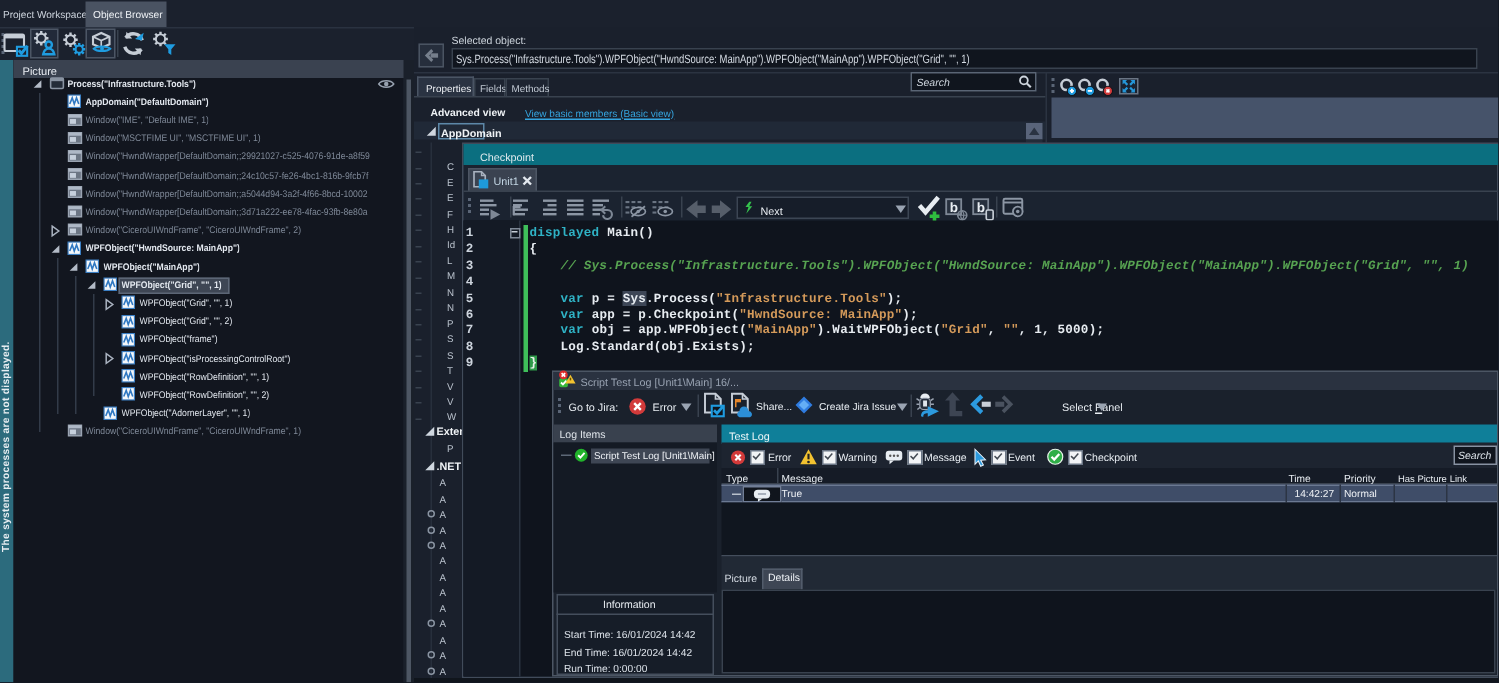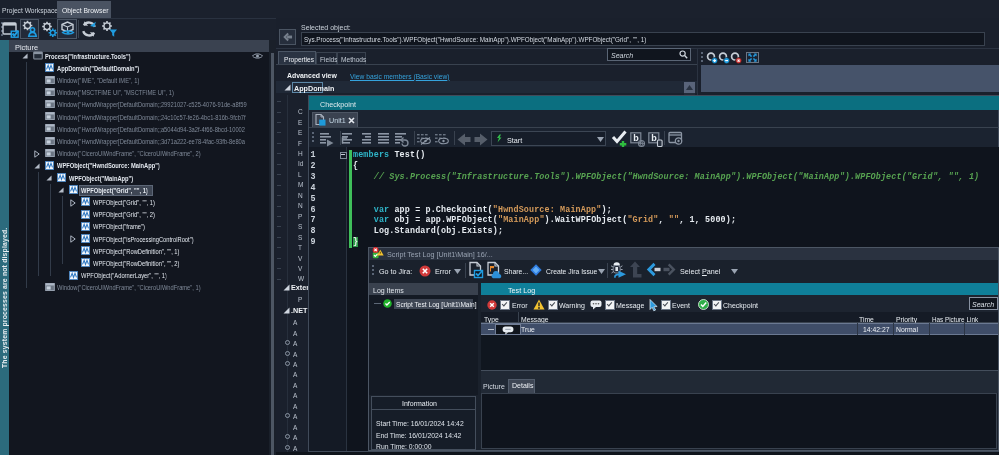--- a/index.html
+++ b/index.html
@@ -420,21 +420,21 @@
 <svg style="left:457px;top:133px" width="14" height="13" viewBox="0 0 14 13">
       <path d="M8 0.5 L0.5 6.5 L8 12.5 V9 H13.5 V4 H8 Z" fill="#565e6a"></path>
     </svg>
 <svg style="left:474px;top:133px" width="14" height="13" viewBox="0 0 14 13">
       <path d="M6 0.5 L13.5 6.5 L6 12.5 V9 H0.5 V4 H6 Z" fill="#565e6a"></path>
     </svg>
 <div class="a" style="left:491px;top:131px;width:115px;height:15px;background:#161d29;border:1px solid #3c4654;box-sizing:border-box"></div>
 <svg style="left:495px;top:134px" width="8" height="9" viewBox="0 0 8 9">
       <path d="M4.5 0.5 L2 4 H4 L2.5 8.5 L6.5 3.5 H4.5 L6 0.5 Z" fill="#35c24d"></path>
     </svg>
-<div class="t" style="left:507px;top:135.5px;font-size:7.2px;color:#e8edf2">Start</div>
+<div class="t" style="left:507px;top:135.5px;font-size:7.2px;color:#e8edf2">Next</div>
 <svg style="left:597px;top:137px" width="7" height="5" viewBox="0 0 7 5">
       <path d="M0 0 H7 L3.5 5 Z" fill="#9aa4b2"></path>
     </svg>
 <svg style="left:611px;top:130px" width="16" height="17" viewBox="0 0 16 17">
       <path d="M2 7 L6 11.5 L14.5 1.5" stroke="#e8edf2" stroke-width="3" fill="none"></path>
       <path d="M12 11 v6.5 M8.8 14.2 h6.5" stroke="#2fbe3f" stroke-width="2.4"></path>
     </svg>
 <svg style="left:630px;top:132px" width="15" height="15" viewBox="0 0 15 15">
       <rect x="0.8" y="0.8" width="10" height="10" fill="#27303e" stroke="#7e8896" stroke-width="1.2"></rect>
       <text x="3.2" y="9.2" font-family="Liberation Sans" font-size="9" font-weight="bold" fill="#e8edf2">b</text>
@@ -461,23 +461,24 @@
 <div class="t mono" style="left:310.5px;top:172.0px;color:#cdd4dd">3</div>
 <div class="t mono" style="left:310.5px;top:182.9px;color:#cdd4dd">4</div>
 <div class="t mono" style="left:310.5px;top:193.7px;color:#cdd4dd">5</div>
 <div class="t mono" style="left:310.5px;top:204.6px;color:#cdd4dd">6</div>
 <div class="t mono" style="left:310.5px;top:215.4px;color:#cdd4dd">7</div>
 <div class="t mono" style="left:310.5px;top:226.2px;color:#cdd4dd">8</div>
 <div class="t mono" style="left:310.5px;top:237.1px;color:#cdd4dd">9</div>
 <div class="a" style="left:339.5px;top:151.5px;width:7px;height:7px;border:1px solid #7e8896;box-sizing:border-box;background:#141a25"></div>
 <div class="a" style="left:341px;top:154.3px;width:4px;height:1px;background:#c6cdd6"></div>
 <div class="a" style="left:349px;top:149.5px;width:2.5px;height:98px;background:#3fbf5a"></div>
-<div class="t mono" style="left:353px;top:150.3px"><span style="color:#2fb3c6">members</span> <span style="color:#e7ecf1">Test()</span></div>
+<div class="t mono" style="left:353px;top:150.3px"><span style="color:#2fb3c6">displayed</span> <span style="color:#e7ecf1">Main()</span></div>
 <div class="t mono" style="left:353px;top:161.2px"><span style="color:#e7ecf1">{</span></div>
 <div class="t mono" style="left:353px;top:172.0px"><span style="color:#57a351;font-style:italic">    // Sys.Process("Infrastructure.Tools").WPFObject("HwndSource: MainApp").WPFObject("MainApp").WPFObject("Grid", "", 1)</span></div>
+<div class="t mono" style="left:353px;top:193.7px">    <span style="color:#2fb3c6">var</span> <span style="color:#e7ecf1">p = </span><span style="background:#3d4656;color:#e7ecf1">Sys</span><span style="color:#e7ecf1">.Process(</span><span style="color:#d49a5a">"Infrastructure.Tools"</span><span style="color:#e7ecf1">);</span></div>
 <div class="t mono" style="left:353px;top:204.6px">    <span style="color:#2fb3c6">var</span> <span style="color:#e7ecf1">app = p.Checkpoint(</span><span style="color:#d49a5a">"HwndSource: MainApp"</span><span style="color:#e7ecf1">);</span></div>
 <div class="t mono" style="left:353px;top:215.4px">    <span style="color:#2fb3c6">var</span> <span style="color:#e7ecf1">obj = app.WPFObject(</span><span style="color:#d49a5a">"MainApp"</span><span style="color:#e7ecf1">).WaitWPFObject(</span><span style="color:#d49a5a">"Grid"</span><span style="color:#e7ecf1">, </span><span style="color:#d49a5a">""</span><span style="color:#e7ecf1">, 1, 5000);</span></div>
 <div class="t mono" style="left:353px;top:226.2px">    <span style="color:#e7ecf1">Log</span><span style="color:#e7ecf1">.Standard(obj.Exists);</span></div>
 <div class="t mono" style="left:353px;top:237.1px"><span style="background:#2e9949;color:#eaf2ec">}</span></div>
 <div class="a" style="left:368px;top:247px;width:631px;height:204px;background:#1a212c;border:1px solid #4c5664;box-sizing:border-box"></div>
 <div class="a" style="left:369px;top:248px;width:629px;height:12px;background:#2a3240"></div>
 <svg style="left:372px;top:247px" width="12" height="12" viewBox="0 0 12 12">
 <rect x="0.8" y="5.2" width="5.8" height="6" rx="1.2" fill="#35b53a"></rect>
 <path d="M2 8 L3.3 9.3 L5.6 6.8" stroke="#fff" stroke-width="1.2" fill="none"></path>
 <circle cx="3.6" cy="2.9" r="2.9" fill="#e02d2d"></circle>
@@ -533,42 +534,42 @@
       <path d="M5 0.5 L10 6 H7.2 V13 H11.5 V16.5 H3 V6 H0 Z" fill="#3d4553"></path>
     </svg>
 <svg style="left:646px;top:262px" width="15" height="15" viewBox="0 0 15 15">
       <path d="M7.5 0.8 L0.8 7.5 L7.5 14.2 L9.5 12 L5 7.5 L9.5 3 Z" fill="#2c9ade"></path>
       <rect x="8.5" y="5.8" width="6" height="3.4" fill="#c9cfd8"></rect>
     </svg>
 <svg style="left:663px;top:262px" width="14" height="15" viewBox="0 0 14 15">
       <path d="M6.5 1.5 L12.5 7.5 L6.5 13.5 L4.8 11.7 L9 7.5 L4.8 3.3 Z" fill="#4a525f"></path>
       <rect x="0.5" y="5.8" width="6" height="3.4" fill="#4a525f"></rect>
     </svg>
-<div class="t" style="left:680px;top:266.5px;font-size:7.2px;color:#e8edf2">Select <u>P</u>anel</div>
+<div class="t" style="left:708px;top:266.5px;font-size:7.2px;color:#e8edf2">Select <u>P</u>anel</div>
 <svg style="left:731px;top:269px" width="7" height="5" viewBox="0 0 7 5">
       <path d="M0 0 H7 L3.5 5 Z" fill="#9aa4b2"></path>
     </svg>
 <div class="a" style="left:369px;top:283px;width:109px;height:12px;background:#39414e"></div>
 <div class="t" style="left:373px;top:285.5px;font-size:7px;color:#dfe4ea">Log Items</div>
 <div class="a" style="left:369px;top:295px;width:109px;height:100px;background:#141a24"></div>
 <div class="a" style="left:393.5px;top:298.5px;width:79px;height:10.5px;background:#3e4654"></div>
 <div class="a" style="left:374px;top:303px;width:7px;height:1px;background:#5c6776"></div>
 <svg style="left:383px;top:299px" width="9" height="9" viewBox="0 0 11 11">
       <circle cx="5.5" cy="5.5" r="5.2" fill="#21b32b"></circle>
       <path d="M3 5.5 L4.8 7.4 L8.2 3.6" stroke="#fff" stroke-width="1.6" fill="none"></path>
     </svg>
 <div class="t" style="left:396px;top:300px;font-size:6.6px;color:#eef1f5">Script Test Log [Unit1\Main]</div>
 <div class="a" style="left:371px;top:396px;width:105px;height:54px;background:#161d28;border:1px solid #444e5c;box-sizing:border-box"></div>
 <div class="a" style="left:371px;top:396px;width:105px;height:14px;border-bottom:1px solid #444e5c;box-sizing:border-box"></div>
 <div class="t" style="left:402px;top:399px;font-size:7px;color:#e8edf2">Information</div>
 <div class="t" style="left:376px;top:419px;font-size:6.8px;color:#dde3ea">Start Time: 16/01/2024 14:42</div>
 <div class="t" style="left:376px;top:431px;font-size:6.8px;color:#dde3ea">End Time: 16/01/2024 14:42</div>
 <div class="t" style="left:376px;top:442px;font-size:6.8px;color:#dde3ea">Run Time: 0:00:00</div>
 <div class="a" style="left:481px;top:283px;width:517px;height:13px;background:#0f7f99"></div>
-<div class="t" style="left:508px;top:286px;font-size:7.2px;color:#eef6f8">Test Log</div>
+<div class="t" style="left:486px;top:286px;font-size:7.2px;color:#eef6f8">Test Log</div>
 <div class="a" style="left:481px;top:295px;width:517px;height:17px;background:#1d2430"></div>
 <svg style="left:487px;top:300px" width="10" height="10" viewBox="0 0 10 10">
       <circle cx="5" cy="5" r="4.7" fill="#d23a3a"></circle>
       <path d="M3.2 3.2l3.6 3.6M6.8 3.2l-3.6 3.6" stroke="#fff" stroke-width="1.4"></path>
     </svg>
 <div class="cb" style="left:500px;top:300px"></div>
 <div class="t" style="left:512px;top:301px;font-size:7px;color:#e8edf2">Error</div>
 <svg style="left:533px;top:299px" width="12" height="11" viewBox="0 0 12 11">
       <path d="M6 0.5 L11.5 10.5 H0.5 Z" fill="#f2c230"></path>
       <path d="M6 3.5 V7.2" stroke="#222" stroke-width="1.4"></path>

